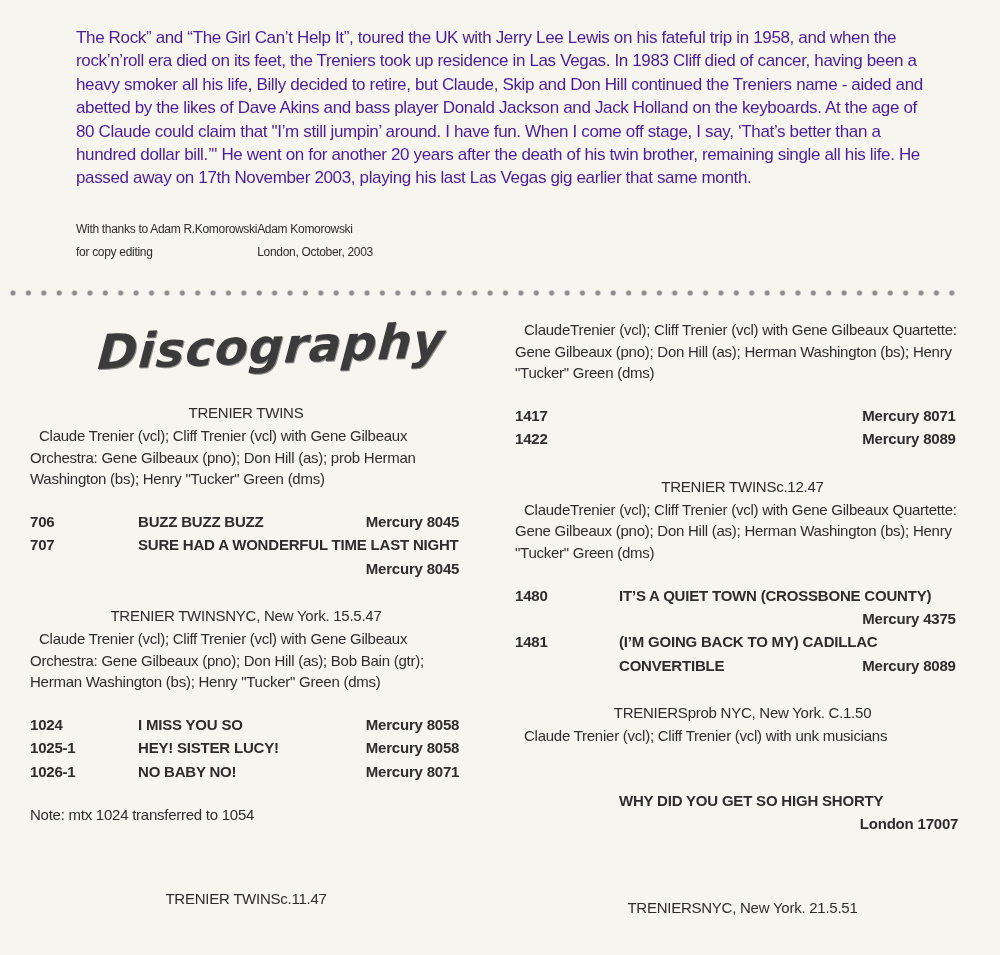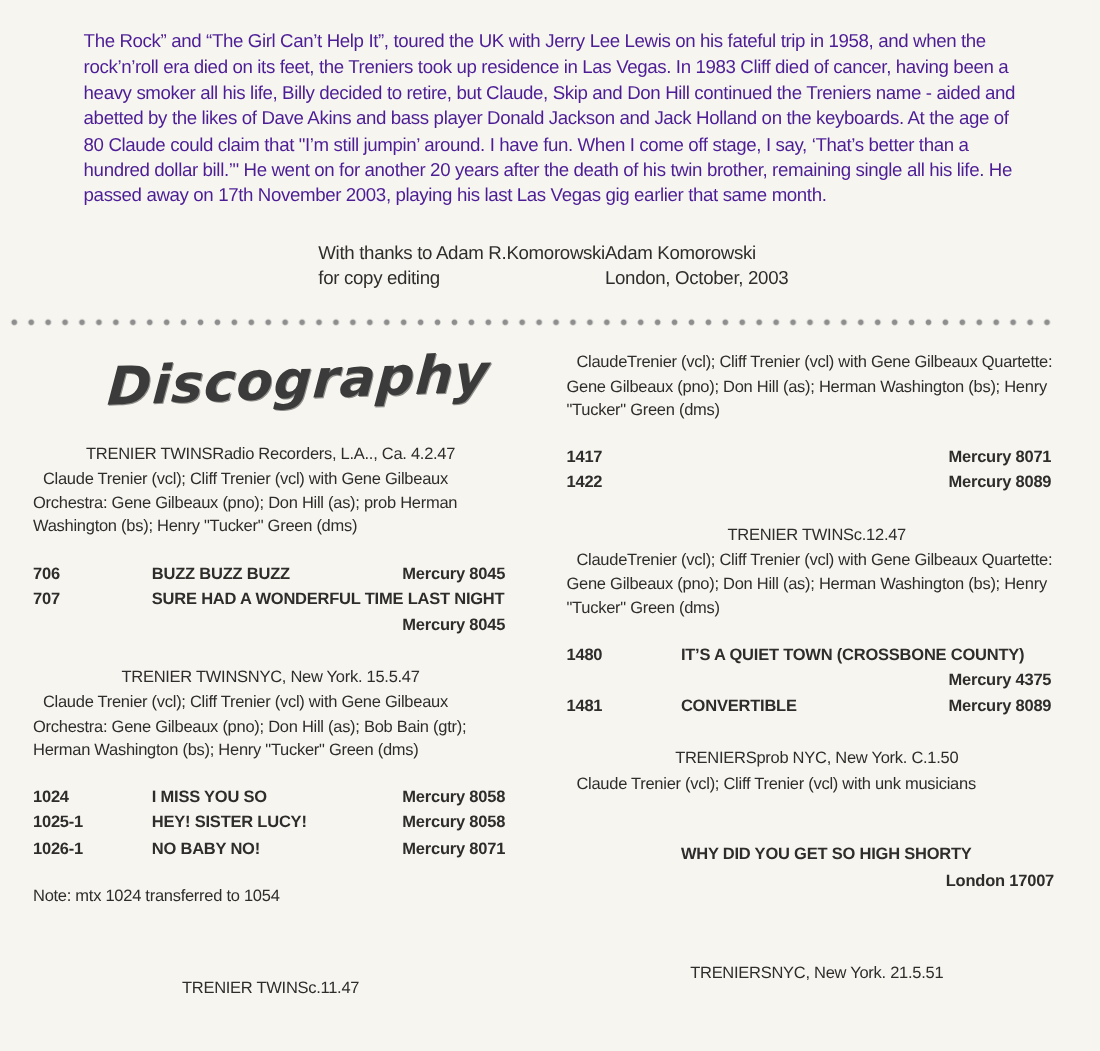--- a/index.html
+++ b/index.html
@@ -15,23 +15,23 @@
     font-family:"Liberation Sans", sans-serif;
   }
   
   .intro{
     margin:26px 68px 0 76px;
     font-size:17px;line-height:23.4px;letter-spacing:-0.35px;
     color:#4c1d95;
   }
   
   .credits{
-    display:flex;justify-content:center;
+    display:flex;justify-content:flex-start;
     margin:28px 70px 0 76px;
-    font-size:17px;line-height:23px;letter-spacing:-0.3px;
+    font-size:12px;line-height:23px;letter-spacing:-0.3px;
   }
   .credits div{white-space:pre-line;}
   
   .separator{
     margin:24px 38px 0 8px;height:10px;
     background-image:radial-gradient(circle at 5px 5px, var(--dot) 2.1px, rgba(140,140,140,0.35) 2.7px, transparent 3.3px);
     background-size:15.4px 10px;background-repeat:repeat-x;
   }
   
   .columns{
@@ -85,21 +85,20 @@
 
   <div class="separator"></div>
 
   <div class="columns">
     <div class="col col-left">
       <h1 class="disco-title">Discography</h1>
       <div id="left-sections">
           <div class="section">
             <div class="session-header">
               <div class="artist">TRENIER TWINS</div>
-              <div class="location">Radio Recorders, L.A.., Ca. 4.2.47</div>
             </div>
             <div class="personnel">Claude Trenier (vcl); Cliff Trenier (vcl) with Gene Gilbeaux Orchestra: Gene Gilbeaux (pno); Don Hill (as); prob Herman Washington (bs); Henry "Tucker" Green (dms)</div>
             <div class="tracks">
               <div class="t-mtx">706</div>
               <div class="t-title">BUZZ BUZZ BUZZ</div>
               <div class="t-label">Mercury 8045</div>
               <div class="t-mtx">707</div>
               <div class="t-title wide">SURE HAD A WONDERFUL TIME LAST NIGHT</div>
               <div class="t-label">Mercury 8045</div>
             </div>
@@ -145,20 +144,21 @@
           <div class="session-header">
             <div class="artist">TRENIER TWINS</div>
             <div class="location">c.12.47</div>
           </div>
           <div class="personnel">ClaudeTrenier (vcl); Cliff Trenier (vcl) with Gene Gilbeaux Quartette: Gene Gilbeaux (pno); Don Hill (as); Herman Washington (bs); Henry "Tucker" Green (dms)</div>
           <div class="tracks">
             <div class="t-mtx">1480</div>
             <div class="t-title wide">IT’S A QUIET TOWN (CROSSBONE COUNTY)</div>
             <div class="t-label">Mercury 4375</div>
             <div class="t-mtx">1481</div>
+            <div class="t-title wide">(I’M GOING BACK TO MY) CADILLAC</div>
             <div class="t-title2">CONVERTIBLE</div>
             <div class="t-label">Mercury 8089</div>
           </div>
         </div>
         <div class="section">
           <div class="session-header">
             <div class="artist">TRENIERS</div>
             <div class="location">prob NYC, New York. C.1.50</div>
           </div>
           <div class="personnel">Claude Trenier (vcl); Cliff Trenier (vcl) with unk musicians</div>

